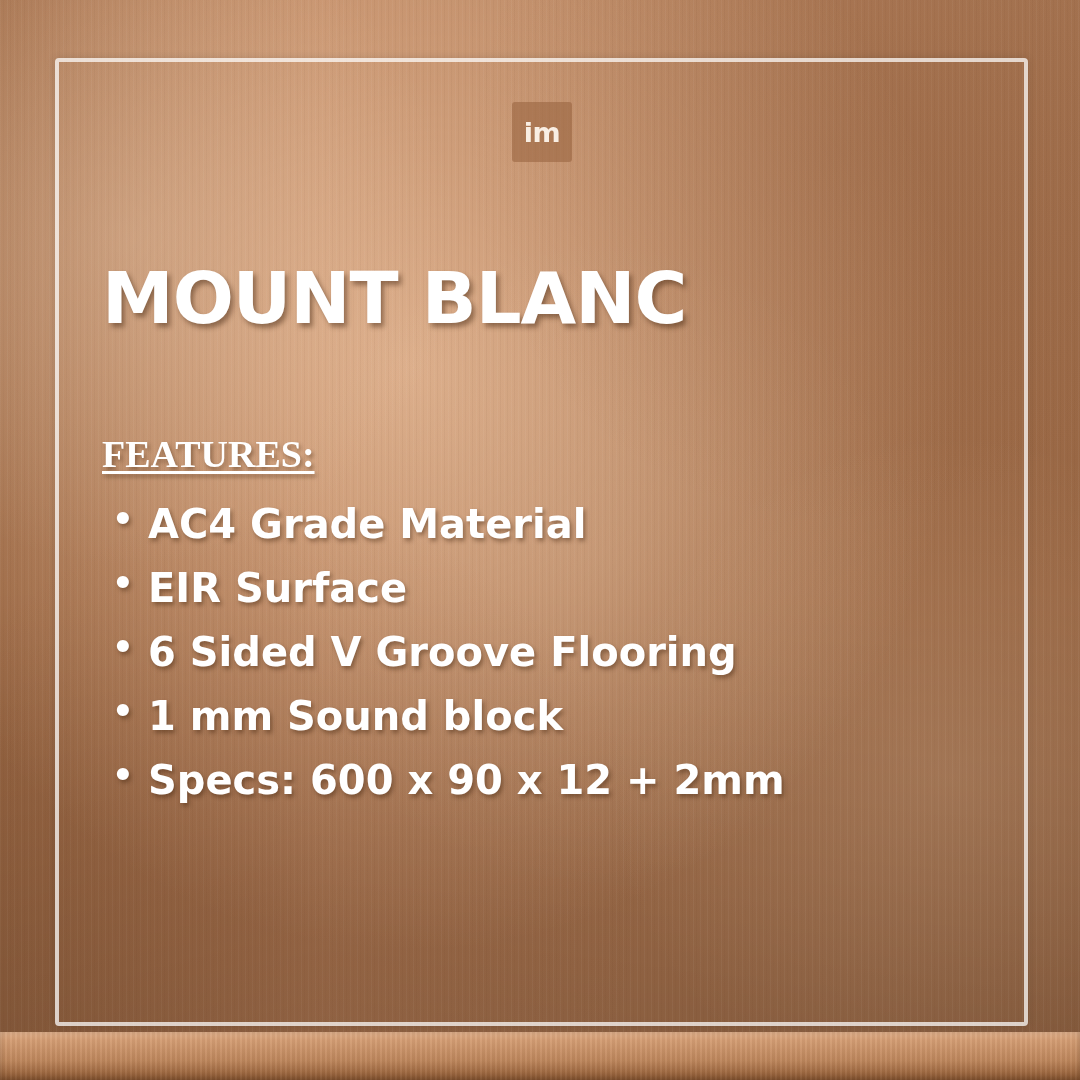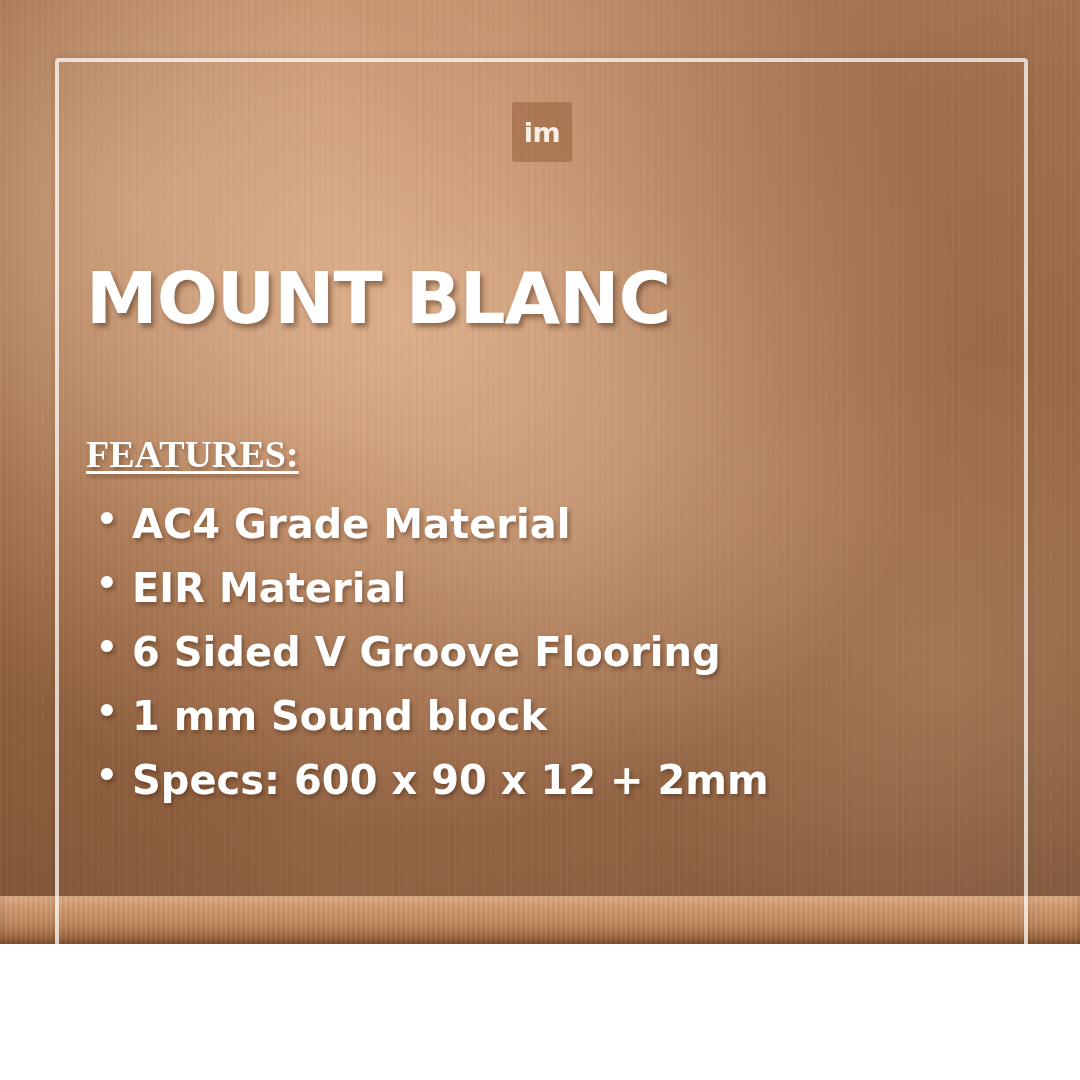--- a/index.html
+++ b/index.html
@@ -10,21 +10,21 @@
     overflow: hidden;
   }
 
   body {
     font-family: "Liberation Sans", sans-serif;
   }
 
   #poster {
     position: relative;
     width: 1080px;
-    height: 944px;
+    height: 1080px;
     background:
       
       radial-gradient(ellipse at 38% 34%, rgba(255, 214, 180, 0.55) 0%, rgba(200, 140, 100, 0.0) 58%),
       linear-gradient(180deg, rgba(255,255,255,0.06) 0%, rgba(0,0,0,0.06) 55%, rgba(0,0,0,0.22) 100%),
       linear-gradient(90deg, rgba(0,0,0,0.10) 0%, rgba(255,255,255,0.05) 30%, rgba(0,0,0,0.12) 100%),
       #b5794f;
     overflow: hidden;
   }
 
   
@@ -102,21 +102,21 @@
     justify-content: center;
     color: rgba(255, 248, 240, 0.92);
     font-weight: bold;
     font-size: 27px;
     letter-spacing: -0.5px;
     font-family: "DejaVu Sans", sans-serif;
   }
 
   #content {
     position: absolute;
-    left: 86px;
+    left: 102px;
     top: 262px;
     width: 880px;
   }
 
   #title {
     margin: 0;
     color: #ffffff;
     font-family: "DejaVu Sans", sans-serif;
     font-weight: bold;
     font-size: 72px;
@@ -184,21 +184,21 @@
   </div>
 
   <div id="content">
 
     <h1 id="title">MOUNT BLANC</h1>
 
     <div id="features-heading">FEATURES:</div>
 
     <ul id="features-list">
       <li> AC4 Grade Material</li>
-      <li>EIR Material</li>
+      <li>EIR Surface</li>
       <li>6 Sided V Groove Flooring</li>
       <li>1 mm Sound block</li>
       <li> Specs: 600 x 90 x 12 + 2mm</li>
     </ul>
 
   </div>
 
 </div>
 
 </body></html>

